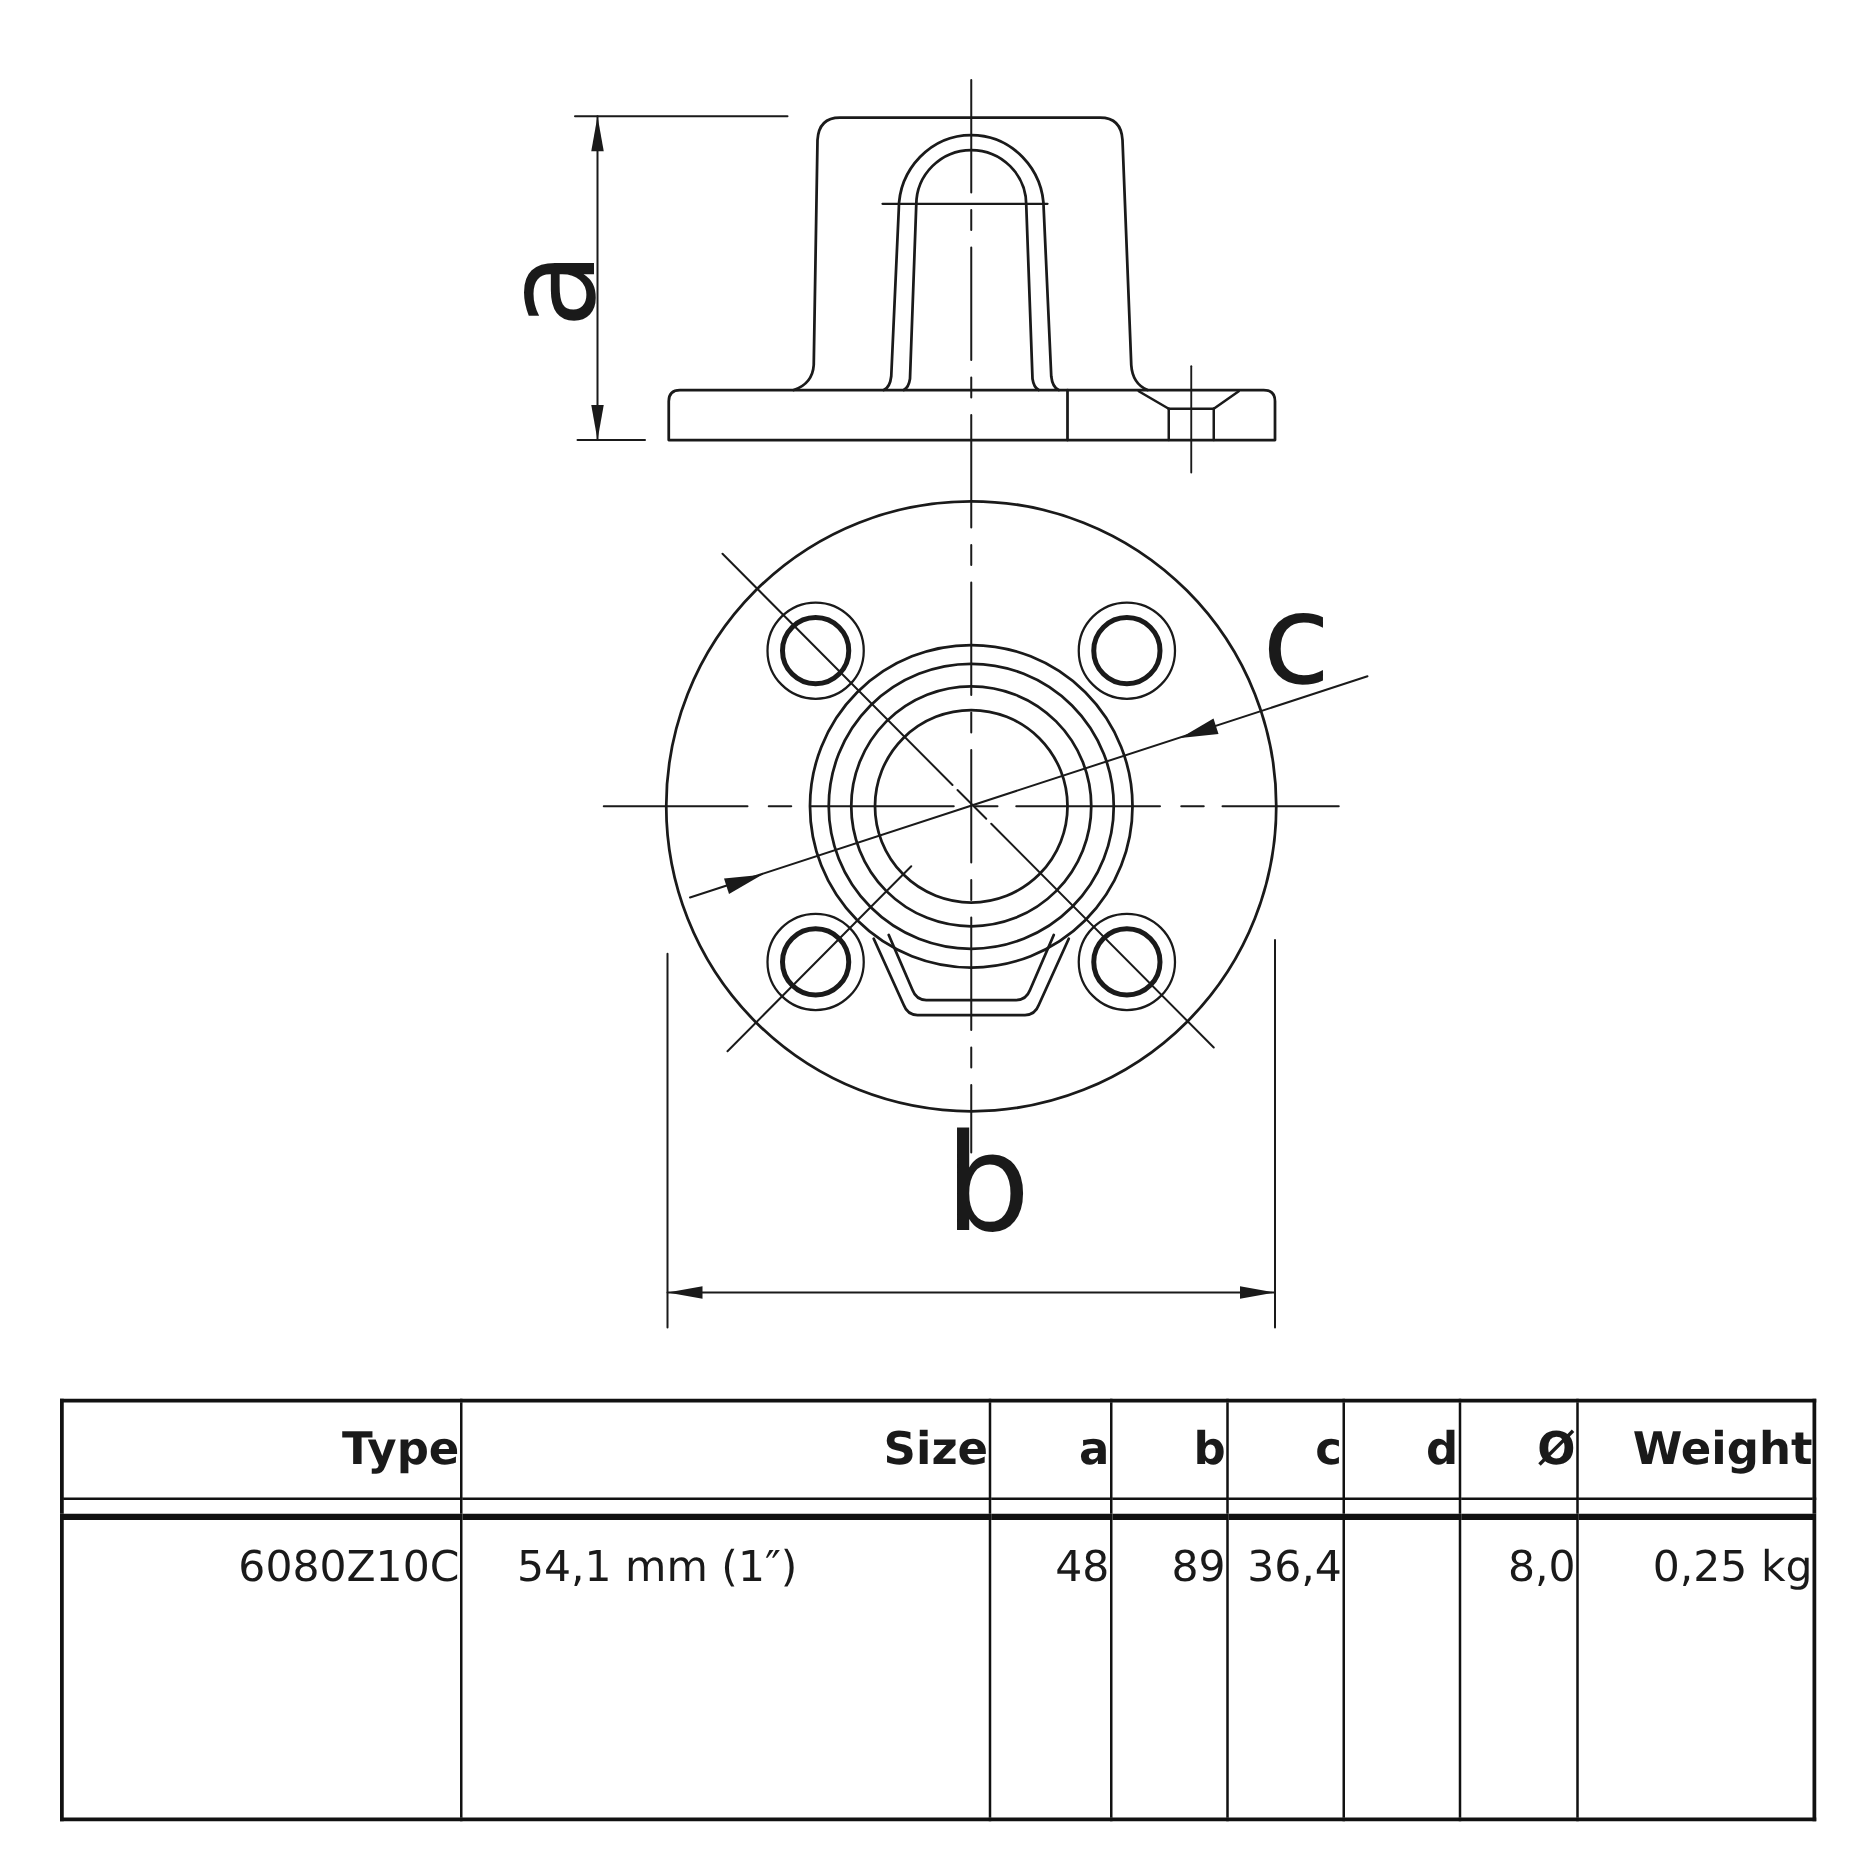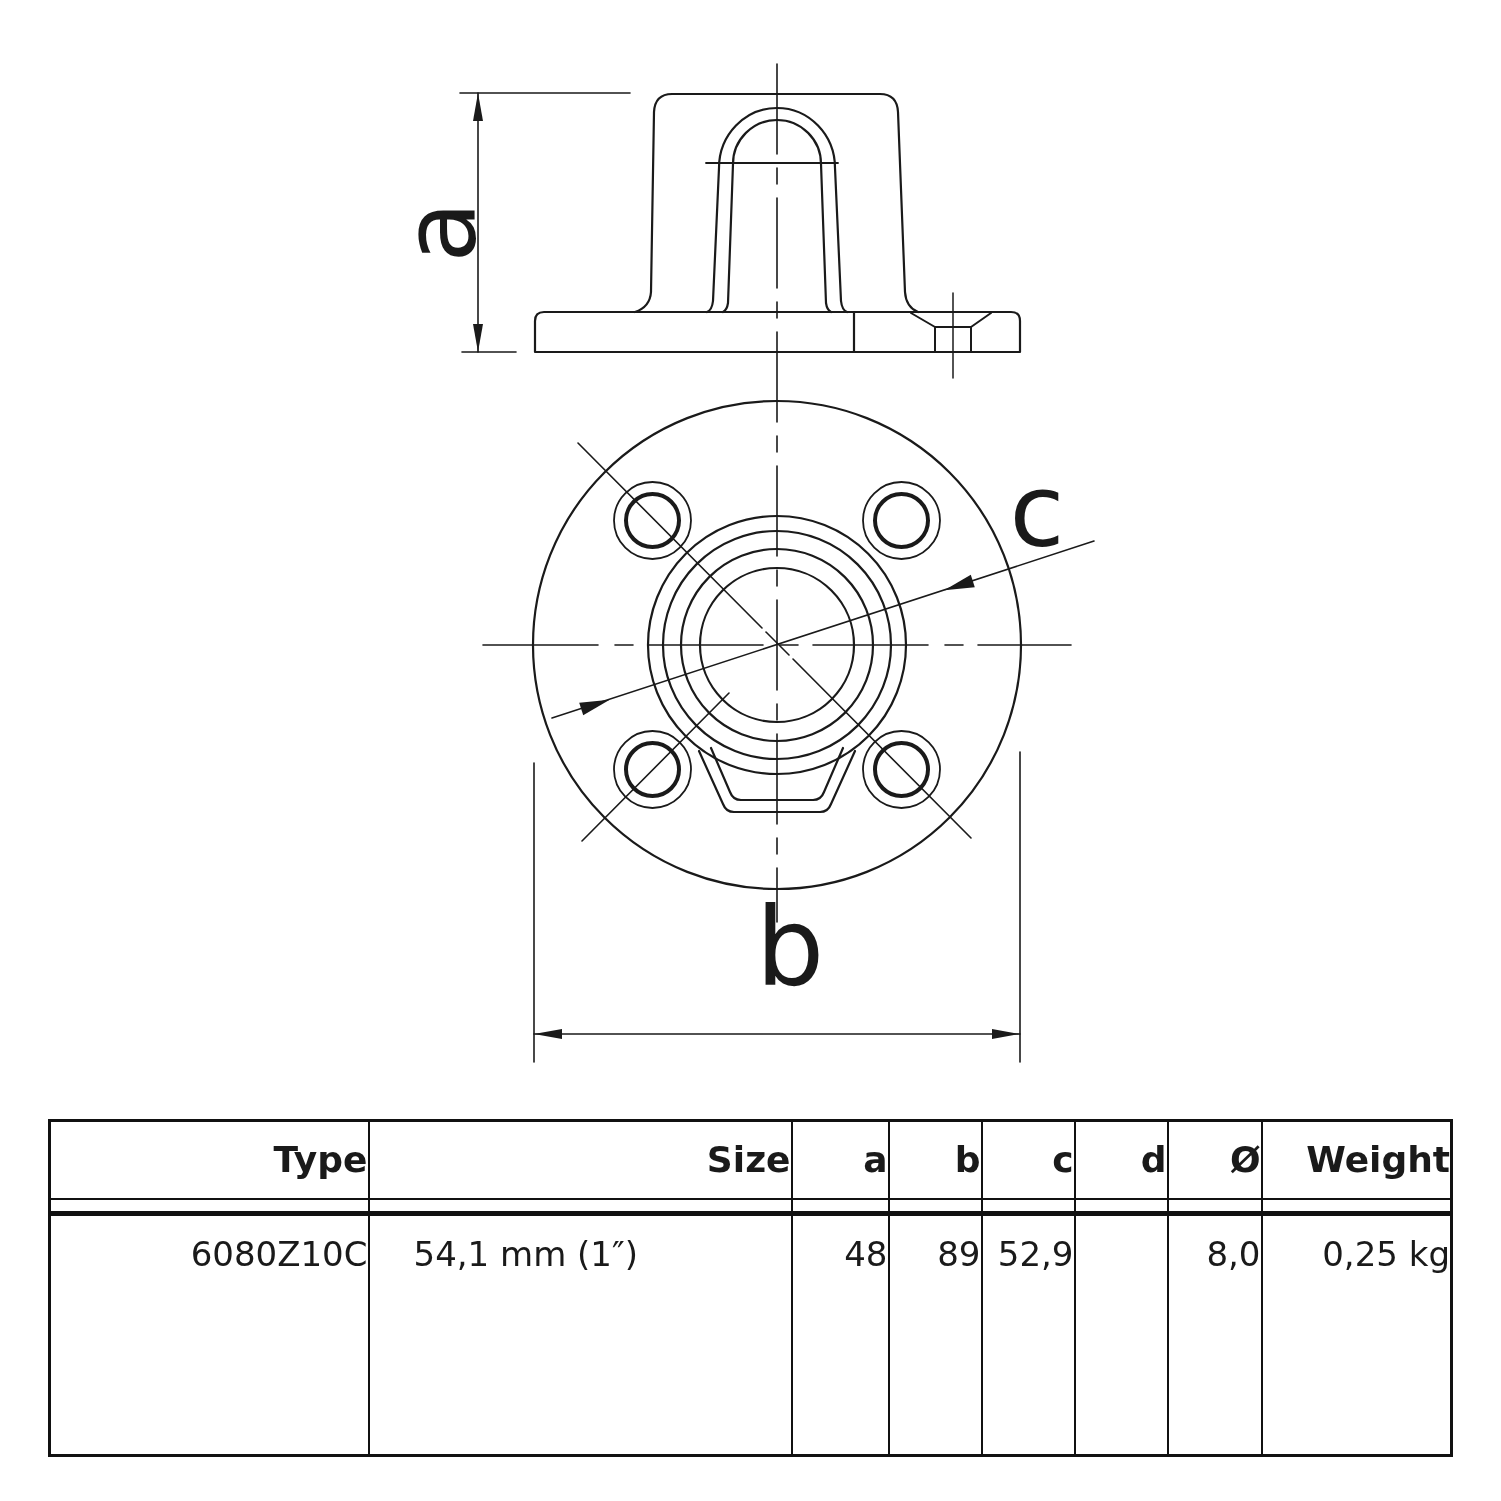--- a/index.html
+++ b/index.html
@@ -165,21 +165,21 @@
           <td></td>
           <td></td>
           <td></td>
           <td></td>
     </tr>
     <tr class="datarow">
       <td>6080Z10C</td>
       <td class="size-cell">54,1 mm (1″)</td>
       <td>48</td>
       <td>89</td>
-      <td>52,9</td>
+      <td>36,4</td>
       <td></td>
       <td>8,0</td>
       <td>0,25 kg</td>
     </tr>
     <tr class="filler">
       <td></td>
           <td></td>
           <td></td>
           <td></td>
           <td></td>

